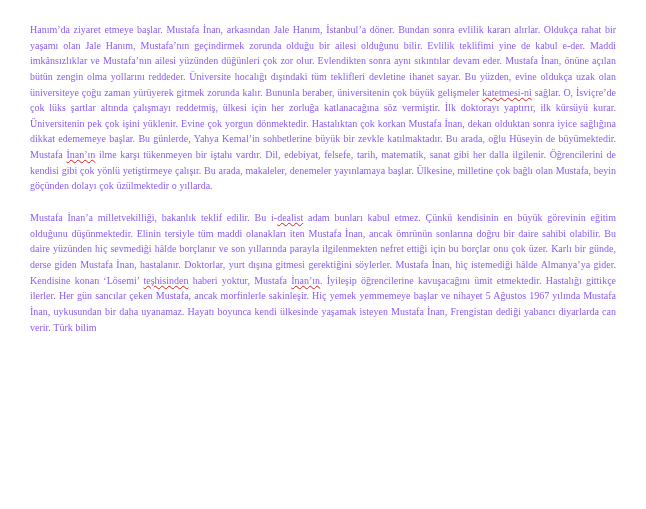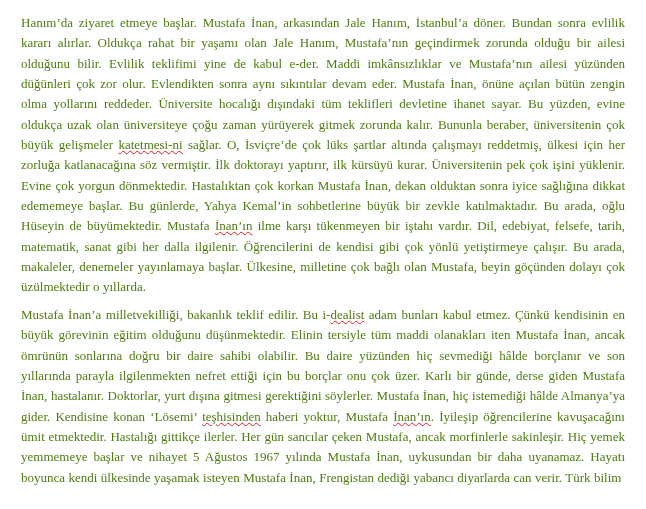--- a/index.html
+++ b/index.html
@@ -14,24 +14,24 @@
     font-family: "Liberation Serif", serif;
   }
   #doc {
     box-sizing: border-box;
     width: 646px;
     height: 509px;
     padding: 6px 14px 0 14px;
     background: #ffffff;
   }
   .para {
-    margin: 7px;
-    font-size: 13px;
+    margin: 16px;
+    font-size: 10px;
     line-height: 1.565;
-    color: #4d7c0f;
+    color: #8b5cf6;
     text-align: justify;
     text-justify: inter-word;
     word-spacing: 0.2px;
   }
   .para + .para {
     margin-top: 0px;
   }
   
   .sp {
     text-decoration: underline;

